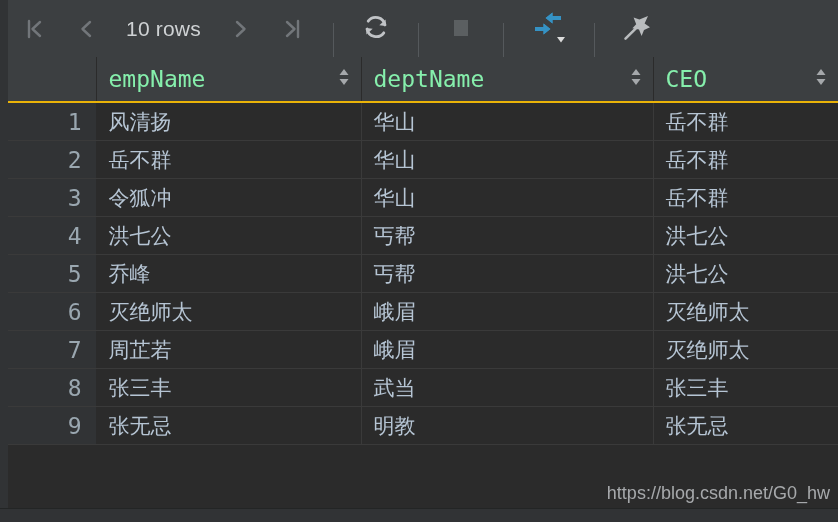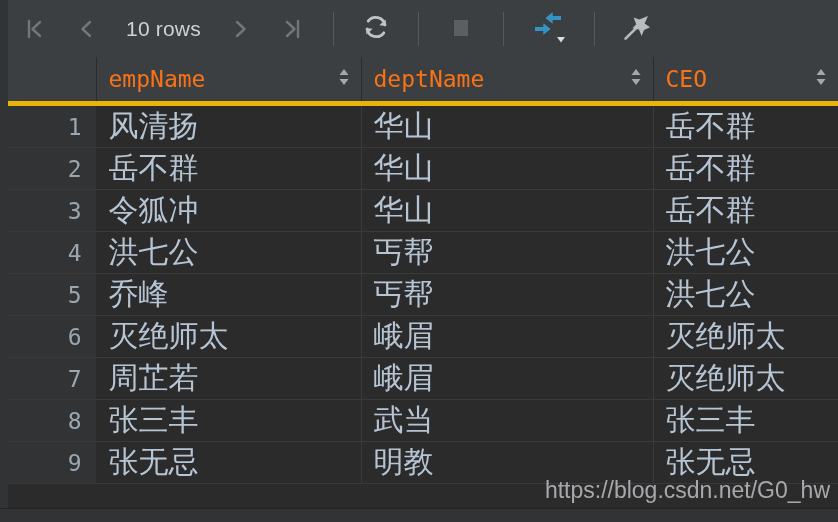--- a/index.html
+++ b/index.html
@@ -11,21 +11,21 @@
   }
   .app{position:relative;width:838px;height:522px;background:#2b2b2b;}
 
   
   .left-strip{position:absolute;left:0;top:0;width:8px;height:522px;background:#313335;border-right:1px solid #232525;}
 
   
   .toolbar{
     position:absolute;left:8px;top:0;width:830px;height:57px;
     background:#3c3f41;border-bottom:1px solid #2b2b2b;
-    display:flex;align-items:center;
+    display:flex;align-items:flex-end;
   }
   .tb-btn{
     height:57px;display:flex;align-items:center;justify-content:center;
     cursor:default;
   }
   .nav-arrow{width:52px;color:#6e7173;}
   .nav-arrow svg{display:block;}
   .rows-label{
     color:#cfd2d4;font-size:21px;padding:0 14px;white-space:nowrap;
     letter-spacing:.2px;
@@ -42,41 +42,41 @@
   table.tbl{
     border-collapse:collapse;table-layout:fixed;width:830px;
   }
   table.tbl col.c-num{width:88px;}
   table.tbl col.c-1{width:265px;}
   table.tbl col.c-2{width:292px;}
   table.tbl col.c-3{width:185px;}
 
   thead th{
     height:44px;background:#3c3f41;
-    border-bottom:5px solid #eab308;
+    border-bottom:2px solid #eab308;
     border-right:1px solid #2b2b2b;
     padding:0 0 0 12px;
     font-weight:normal;
     font-size:23px;
-    color:#f97316;
+    color:#86efac;
     font-family:"DejaVu Sans Mono","Liberation Mono",monospace;
     text-align:left;vertical-align:middle;
     white-space:nowrap;overflow:hidden;
   }
   thead th.num-head{background:#3c3f41;border-right:1px solid #2b2b2b;padding:0;}
   .th-inner{display:flex;align-items:center;justify-content:space-between;padding-right:10px;}
   .th-label{overflow:hidden;text-overflow:ellipsis;}
   .sort-ico{flex:none;margin-left:8px;opacity:.85;}
 
   tbody td{
     height:37px;
     border-bottom:1px solid #3a3a3a;
     border-right:1px solid #3a3a3a;
     padding:0 0 0 12px;
-    font-size:30px;color:#b6c5d4;
+    font-size:21px;color:#b6c5d4;
     vertical-align:middle;white-space:nowrap;overflow:hidden;
   }
   tbody td.num{
     background:#313335;color:#9aa7b0;
     text-align:right;padding:0 14px 0 0;
     font-size:23px;
     border-right:1px solid #2b2b2b;
     font-family:"DejaVu Sans Mono","Liberation Mono",monospace;
   }
   tbody td.nullcell{
@@ -88,21 +88,21 @@
 
   
   .bottom-strip{
     position:absolute;left:0;bottom:0;width:838px;height:13px;background:#313335;
     border-top:1px solid #232525;
   }
 
   
   .watermark{
     position:absolute;right:8px;bottom:18px;
-    color:#c9cccf;opacity:.78;font-size:23px;
+    color:#c9cccf;opacity:.78;font-size:18px;
     font-family:"Liberation Sans","DejaVu Sans",sans-serif;
     pointer-events:none;white-space:nowrap;
   }
 </style>
 </head>
 <body>
 
 <div class="app">
 
   <div class="left-strip"></div>

